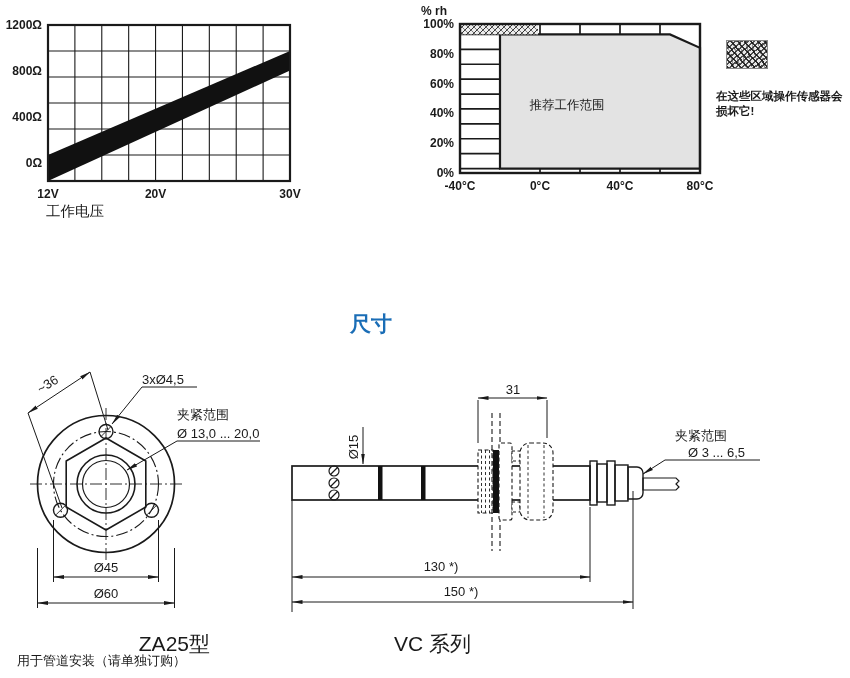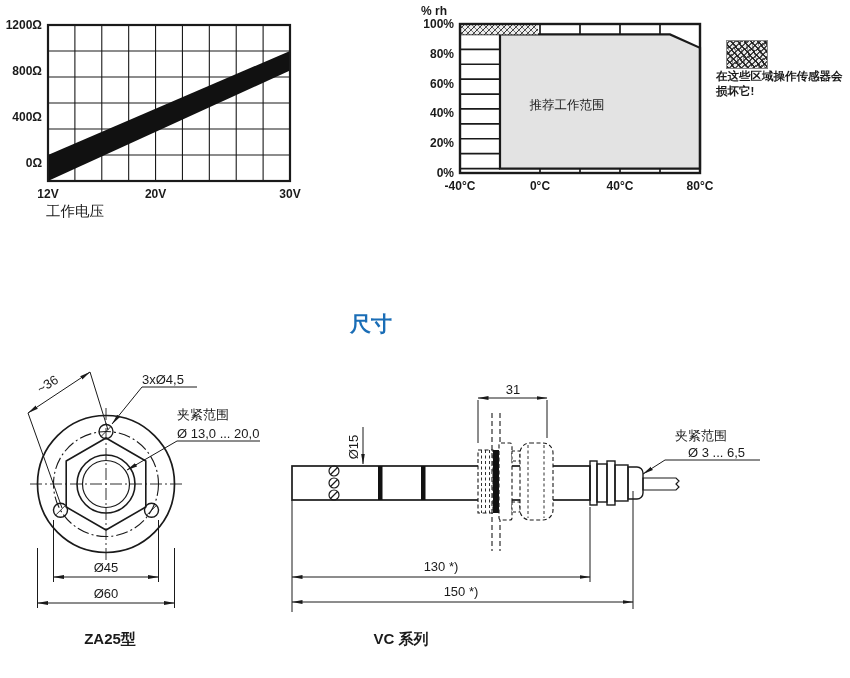--- a/index.html
+++ b/index.html
@@ -7,24 +7,24 @@
         font-family:"Liberation Sans","DejaVu Sans",sans-serif;color:#1a1a1a;}
   .abs{position:absolute;}
   svg text{fill:#1a1a1a;}
   .warn{left:716px;top:40px;width:132px;}
   .warn-swatch{margin-left:10px;width:40px;height:27px;border:1px solid #888;
      background:
        repeating-linear-gradient(48deg, rgba(20,20,20,.85) 0 1.5px, transparent 1.5px 5px),
        repeating-linear-gradient(-41deg, rgba(40,40,40,.8) 0 1.5px, transparent 1.5px 4px),
        repeating-linear-gradient(75deg, rgba(90,90,90,.6) 0 1px, transparent 1px 6px),
        #e8e8e8;}
-  .warn-text{margin-top:0;font-size:11.5px;font-weight:bold;line-height:1.28;
+  .warn-text{margin-top:20px;font-size:11.5px;font-weight:bold;line-height:1.28;
      font-family:"Liberation Sans","DejaVu Sans",sans-serif;}
   .sec-title{left:350px;top:310px;font-size:21px;font-weight:bold;}
-  .cap-bold{font-size:15px;font-weight:bold;text-align:center;}
+  .cap-bold{font-size:21px;font-weight:normal;text-align:right;}
   .cap{font-size:13px;font-family:"Liberation Serif","DejaVu Serif",serif;}
   .footnote{left:458px;top:625px;font-size:13px;font-family:"Liberation Serif","DejaVu Serif",serif;}
 </style>
 </head>
 <body>
 
 <div id="page">
 
   <svg class="abs" style="left:0;top:0" width="345" height="232" id="chart1">
       <line x1="48" y1="25" x2="48" y2="181" stroke="#1a1a1a" stroke-width="1.1"></line>
@@ -254,15 +254,16 @@
       <text x="231" y="26" text-anchor="middle">31</text>
       <text transform="translate(76,79) rotate(-90)" text-anchor="middle">Ø15</text>
       <text x="393" y="72" font-family="Liberation Serif, DejaVu Serif, serif">夹紧范围</text>
       <text x="406" y="89">Ø 3 ... 6,5</text>
       <text x="159" y="203" text-anchor="middle">130 *)</text>
       <text x="179" y="228" text-anchor="middle">150 *)</text>
     </g>
   </svg>
 
   <div class="abs cap-bold" style="left:10px;top:630px;width:200px">ZA25型</div>
-  <div class="abs cap-bold" style="left:345px;top:630px;width:112px">VC 系列</div>
+  <div class="abs cap" style="left:17px;top:652px">用于管道安装（请单独订购）</div>
+  <div class="abs cap-bold" style="left:359px;top:630px;width:112px">VC 系列</div>
 
 </div>
 
 </body></html>

